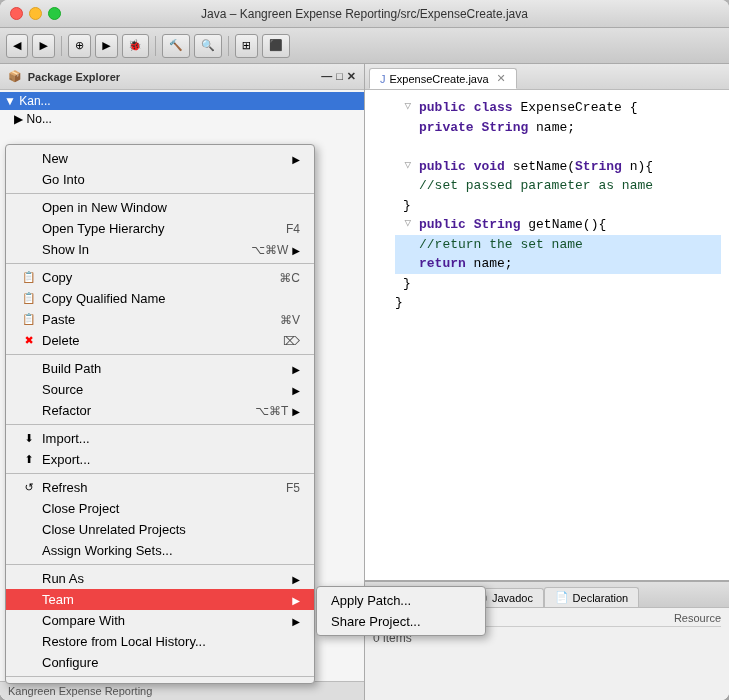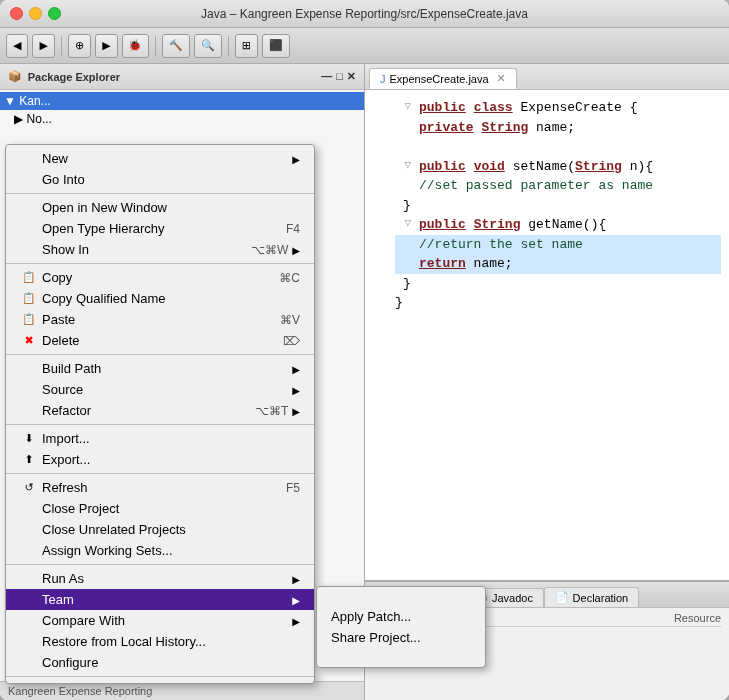--- a/index.html
+++ b/index.html
@@ -145,21 +145,21 @@
     .menu-item {
       display: flex;
       align-items: center;
       padding: 3px 14px;
       font-size: 13px;
       cursor: pointer;
       position: relative;
       color: #000;
     }
     .menu-item.menu-highlighted {
-      background: #4c1d95;
+      background: #ef4444;
       color: white;
     }
     .menu-item .shortcut {
       margin-left: auto;
       font-size: 12px;
       color: #555;
     }
     .menu-item .arrow {
       margin-left: auto;
       font-size: 11px;
@@ -181,21 +181,21 @@
 
     
     .submenu {
       position: absolute;
       top: -3px;
       left: 310px;
       width: 170px;
       background: #f0f0f0;
       border: 1px solid #999;
       box-shadow: 3px 3px 8px rgba(0,0,0,0.3);
-      padding: 19px 0;
+      padding: 3px 0;
       border-radius: 4px;
       z-index: 200;
     }
     .submenu .menu-item { font-size: 13px; }
 
     
     .right-panel {
       flex: 1;
       display: flex;
       flex-direction: column;
@@ -233,21 +233,21 @@
       background: #fff;
       padding: 8px 8px 8px 30px;
       font-family: 'Courier New', monospace;
       font-size: 13px;
       overflow: auto;
       position: relative;
       line-height: 1.5;
     }
 
     .editor-line { display: flex; align-items: flex-start; }
-    .code-keyword { color: #7f1d1d; font-weight: bold; text-decoration: underline; }
+    .code-keyword { color: #4c1d95; font-weight: bold; }
     .code-comment { color: #14532d; }
     .code-highlight { background: #d0e8ff; }
 
     
     .bottom-panel {
       height: 120px;
       border-top: 2px solid #aaa;
       background: #f0f0f0;
       display: flex;
       flex-direction: column;

